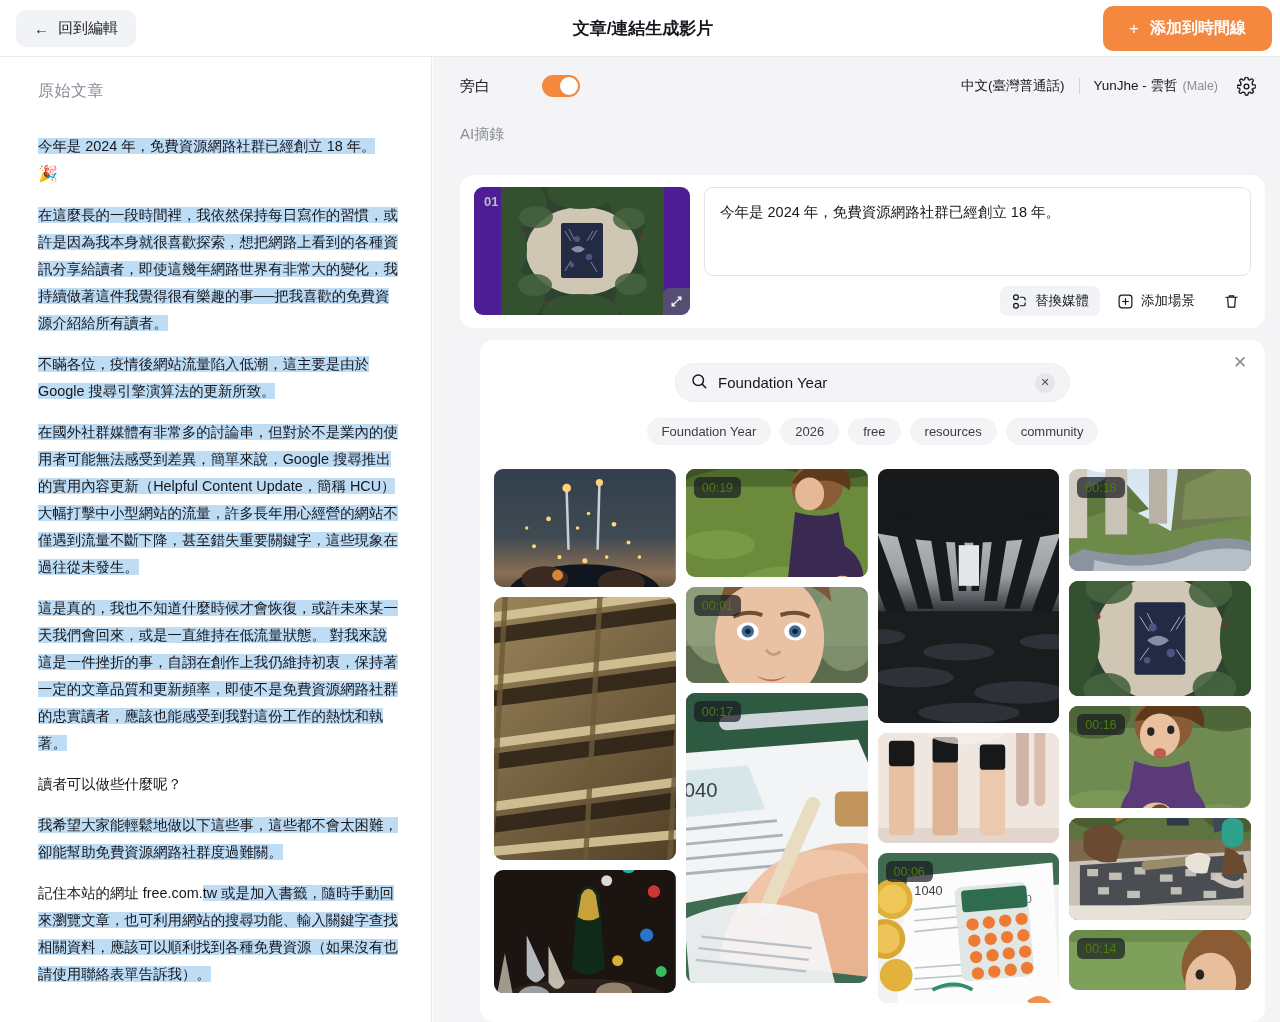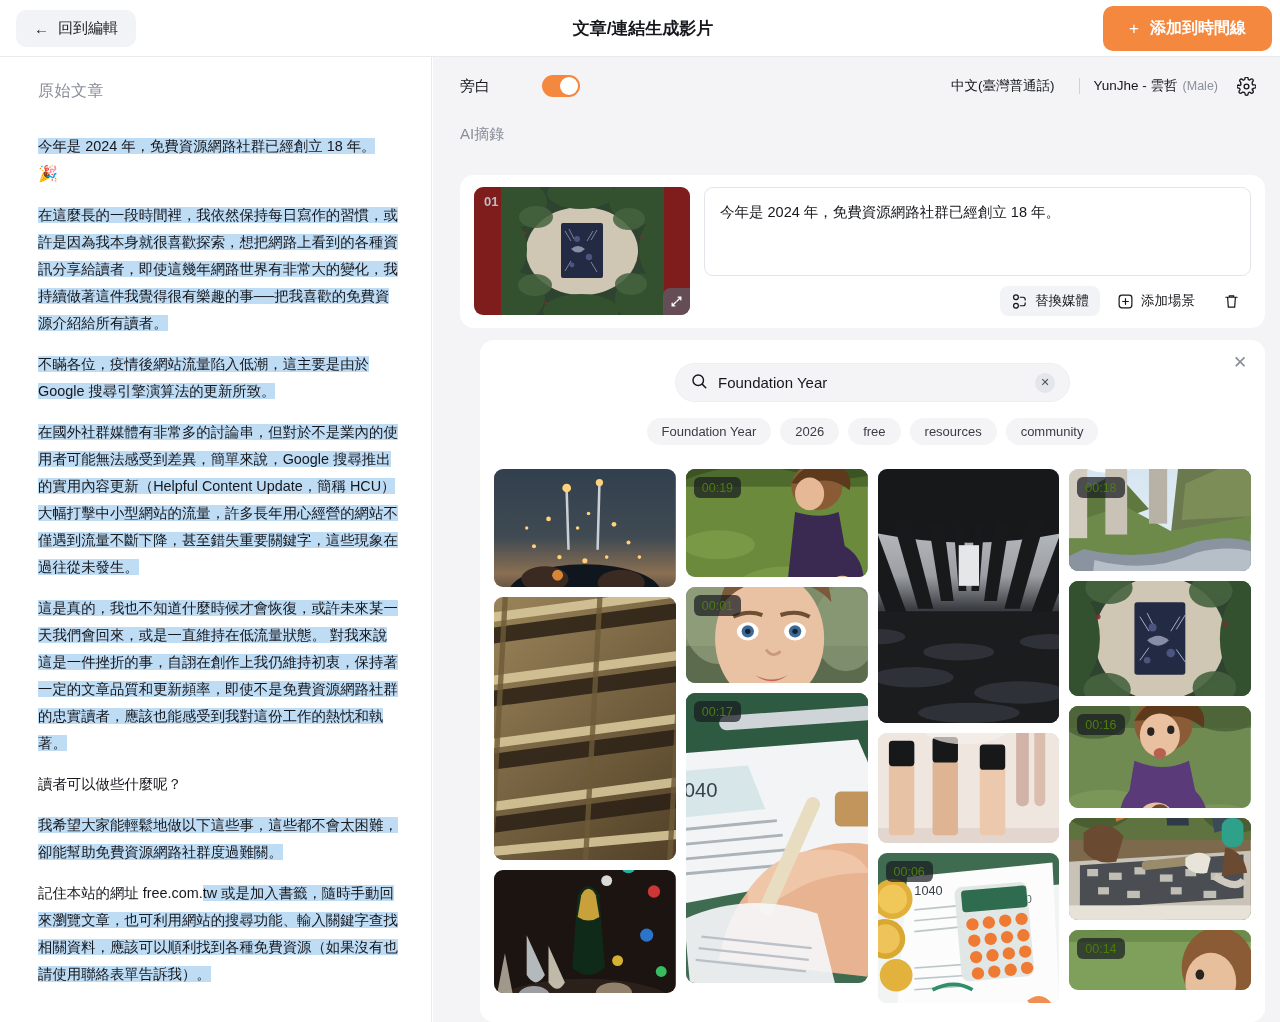--- a/index.html
+++ b/index.html
@@ -68,42 +68,42 @@
     position: relative; cursor: pointer; flex: 0 0 auto;
   }
   .toggle::after {
     content: ""; position: absolute; right: 2px; top: 2px;
     width: 18px; height: 18px; border-radius: 50%; background: #fff;
   }
   .vo-right {
     margin-left: auto; display: flex; align-items: center; gap: 0px;
     font-size: 13.5px; color: #15171c;
   }
-  .vo-lang { padding-right: 24px; }
+  .vo-lang { padding-right: 14px; }
   .vo-sep { width: 1px; height: 16px; background: #cfd2da; }
   .vo-voice { padding-left: 14px; font-weight: 500; }
   .vo-gender { color: #8a8e99; margin-left: 5px; font-size: 12.5px; }
   .gear-btn {
     margin-left: 16px; width: 24px; height: 24px; cursor: pointer;
     display: flex; align-items: center; justify-content: center;
   }
 
   .ai-heading {
     font-size: 15px; color: #8a8e99; padding: 10px 0 0 27px;
   }
 
   
   .scene-card {
     position: absolute; left: 460px; top: 175px; width: 805px; height: 153px;
     background: #fff; border-radius: 14px; padding: 12px 14px;
     display: flex; gap: 14px;
   }
   .scene-thumb-wrap {
     position: relative; width: 216px; height: 128px; flex: 0 0 auto;
-    background: #7f1d1d; border-radius: 9px; display: flex;
+    background: #4c1d95; border-radius: 9px; display: flex;
     align-items: center; justify-content: center; overflow: hidden;
   }
   .scene-idx {
     position: absolute; left: 10px; top: 7px; font-size: 13px;
     font-weight: 700; color: #b9bcc5; z-index: 2;
   }
   .scene-thumb { width: 163px; height: 128px; position: relative; overflow: hidden; }
   .expand-chip {
     position: absolute; right: 0px; bottom: 0px; width: 27px; height: 27px;
     background: rgba(90,95,105,.72); border-radius: 7px 0 7px 0;

